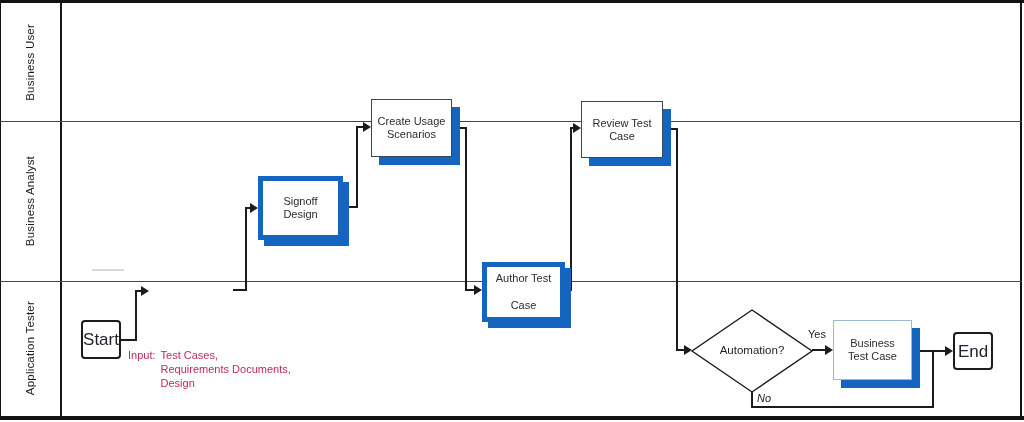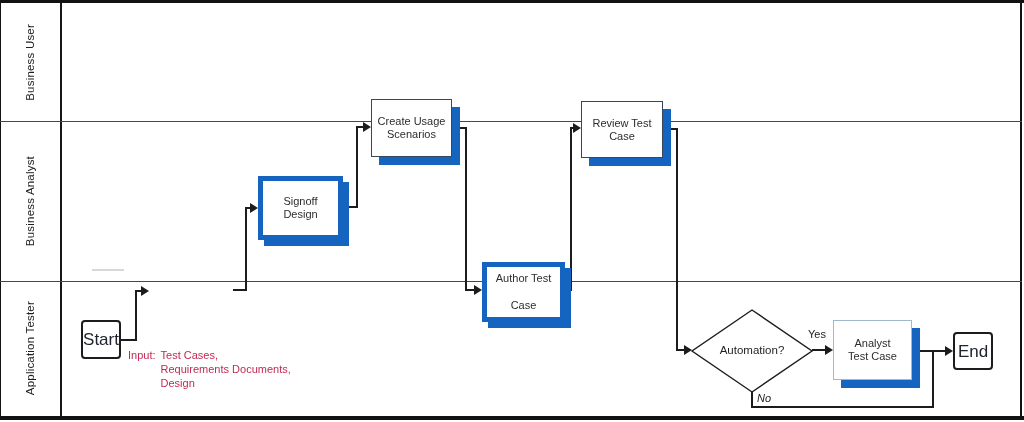--- a/index.html
+++ b/index.html
@@ -144,21 +144,21 @@
     <div>Review Test</div>
     <div>Case</div>
   </div>
 
   <svg class="diamond-wrap" viewBox="0 0 126 90">
     <polygon points="63,4 123,45 63,86 3,45" fill="#ffffff" stroke="#1c1c1c" stroke-width="1.4"></polygon>
   </svg>
   <div class="diamond-text">Automation?</div>
 
   <div class="node box-light" style="left:833px;top:320px;width:79px;height:60px;">
-    <div>Analyst</div>
+    <div>Business</div>
     <div>Test Case</div>
   </div>
 
   <div class="node terminal" style="left:953px;top:332px;width:40px;height:38px;">
     <div>End</div>
   </div>
 
   <div class="annotation">
     <div>Input:</div>
     <div class="items">

